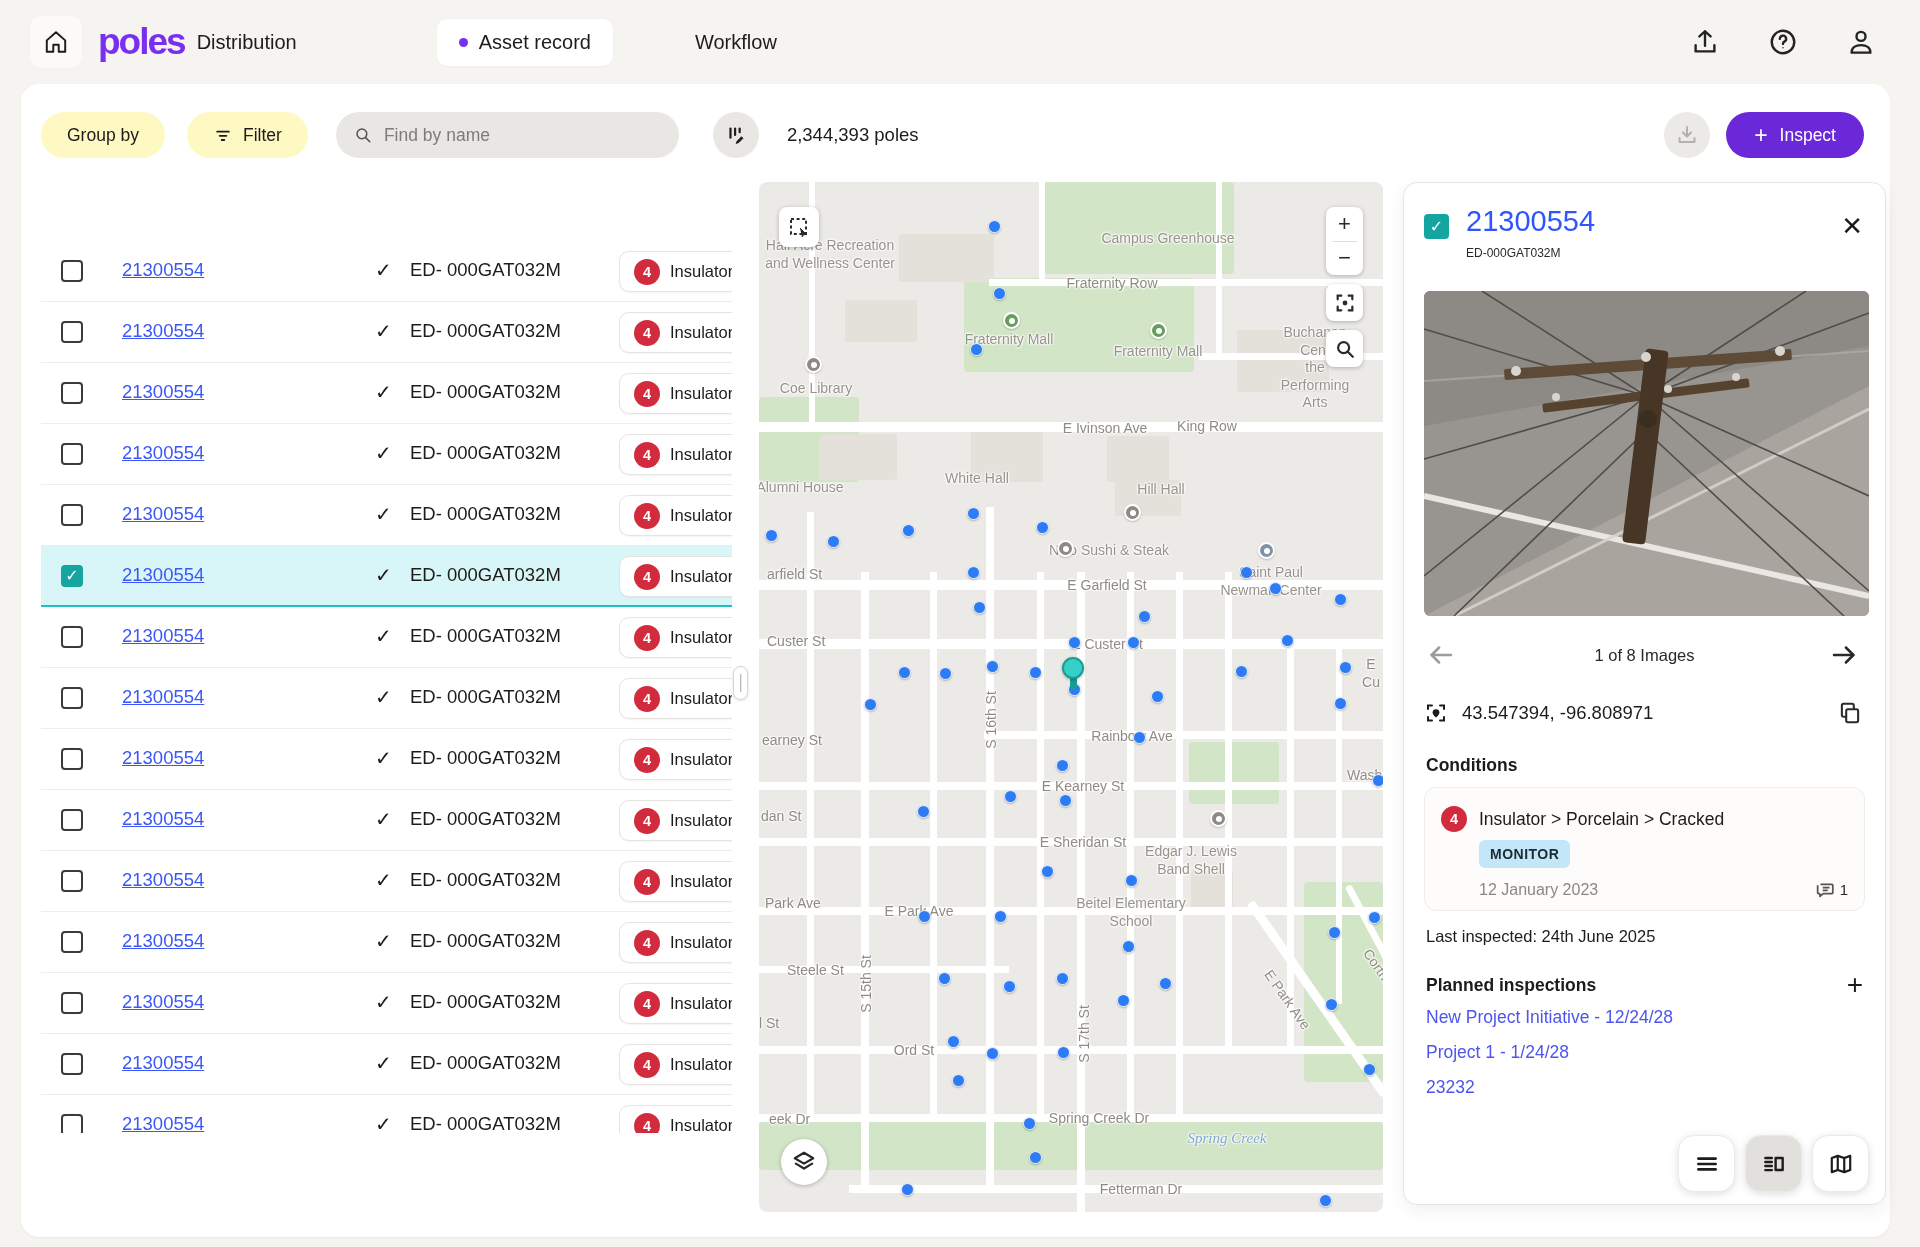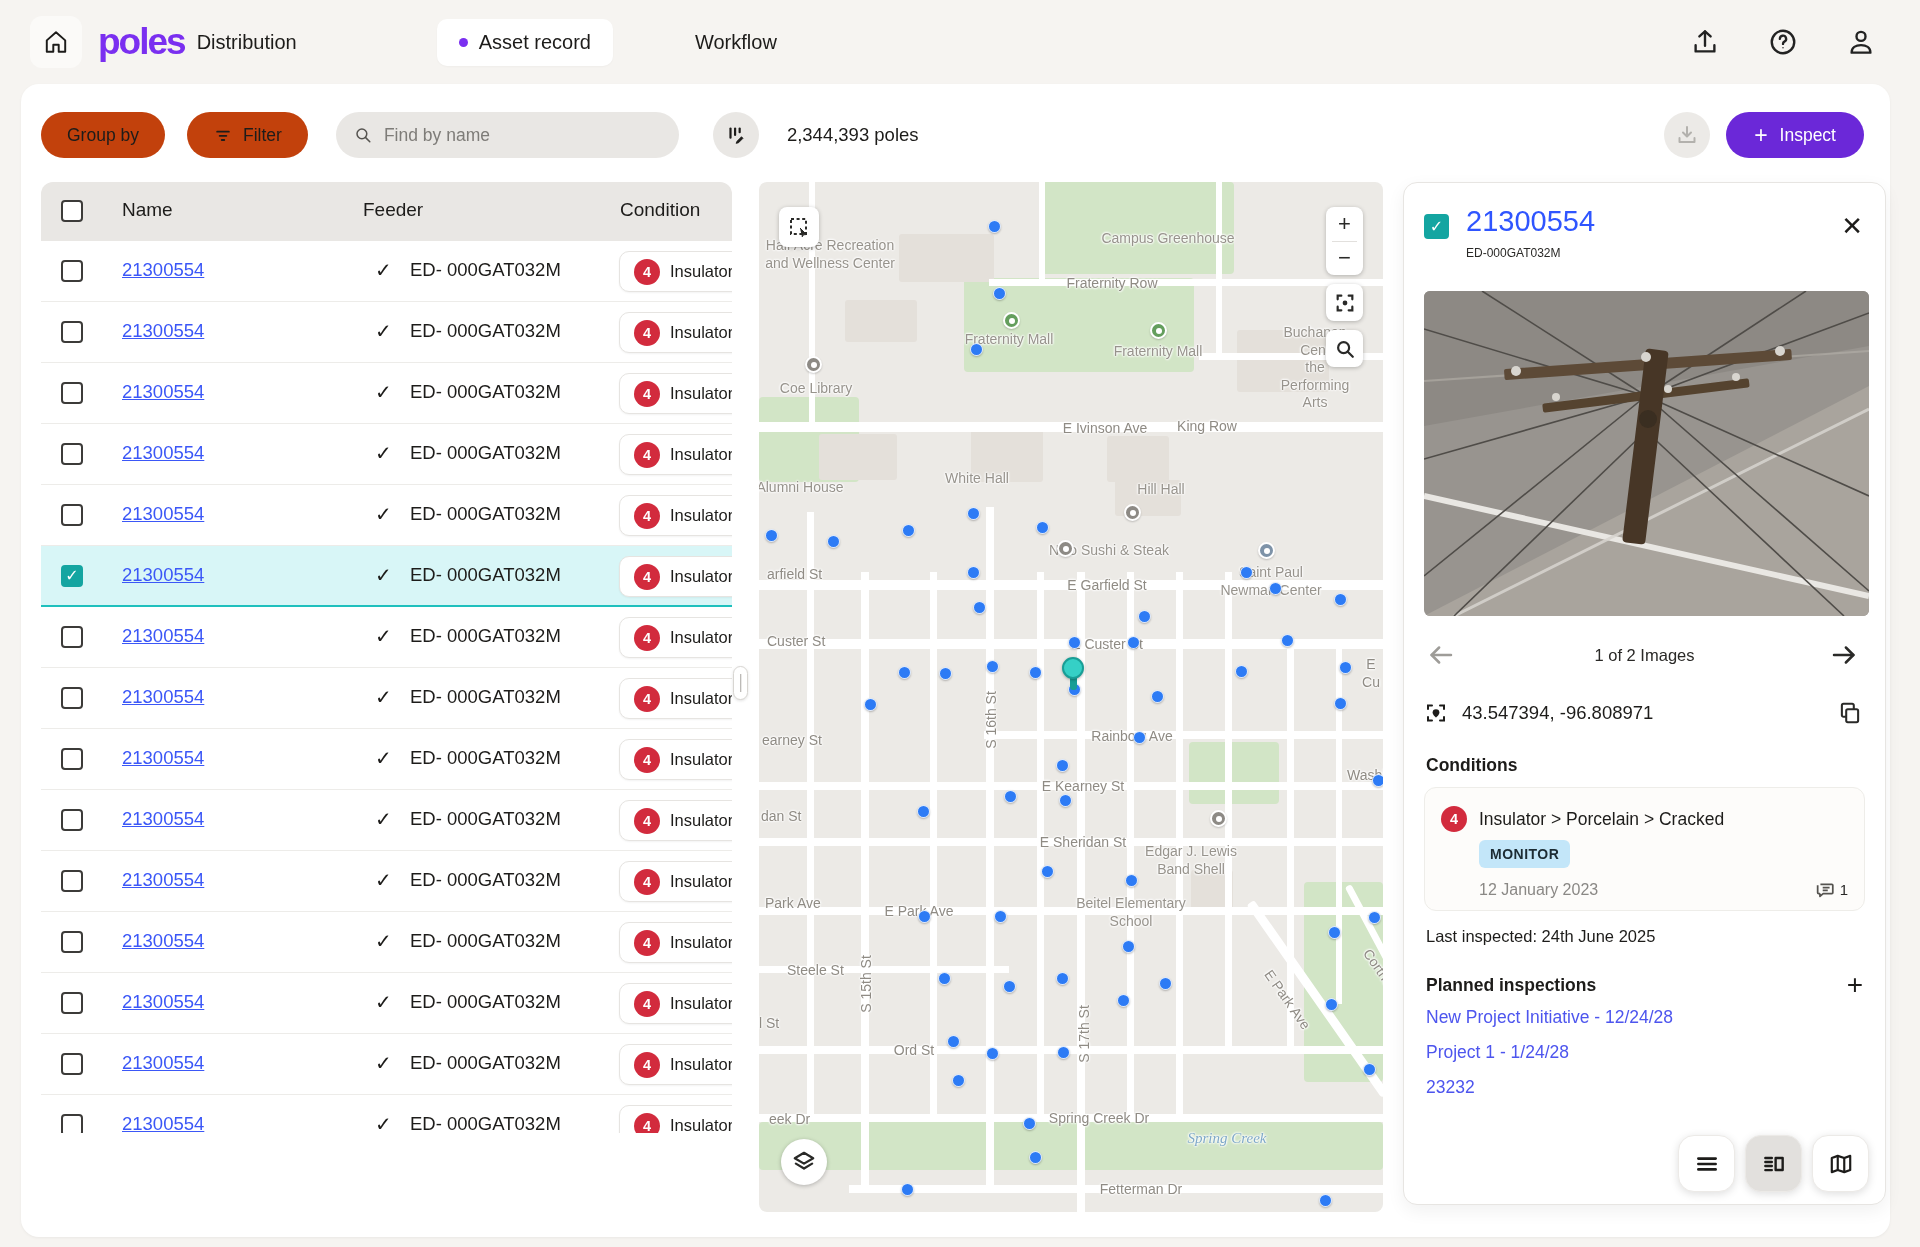--- a/index.html
+++ b/index.html
@@ -17,21 +17,21 @@
   .navtab.active { background:#ffffff; box-shadow:0 1px 2px rgba(0,0,0,.03); }
   .navtab .dot { width:9px; height:9px; border-radius:50%; background:#7a2ff0; }
   .nav-actions { margin-left:auto; display:flex; align-items:center; gap:48px; padding-right:14px; }
   .nav-icon { width:30px; height:30px; color:#222; cursor:pointer; }
 
   
   .card { position:absolute; left:21px; top:84px; width:1869px; height:1153px; background:#fff; border-radius:18px; box-shadow:0 1px 3px rgba(0,0,0,.05); }
 
   
   .toolbar { position:absolute; left:20px; right:26px; top:28px; height:46px; display:flex; align-items:center; }
-  .pill-btn { height:46px; border-radius:23px; background:#c2410c; border:none; font-size:17.5px; color:#1d1c1a; padding:0 26px; display:flex; align-items:center; gap:10px; cursor:pointer; font-family:inherit; }
+  .pill-btn { height:46px; border-radius:23px; background:#fef9c3; border:none; font-size:17.5px; color:#1d1c1a; padding:0 26px; display:flex; align-items:center; gap:10px; cursor:pointer; font-family:inherit; }
   .pill-btn + .pill-btn { margin-left:22px; }
   .searchbox { margin-left:28px; width:343px; height:46px; border-radius:23px; background:#e9e7e4; display:flex; align-items:center; padding:0 18px; gap:12px; }
   .searchbox input { border:none; background:transparent; outline:none; font-size:17.5px; font-family:inherit; color:#1d1c1a; width:100%; }
   .searchbox input::placeholder { color:#7e7c78; }
   .round-icon-btn { margin-left:34px; width:46px; height:46px; border-radius:50%; background:#e9e7e4; border:none; display:flex; align-items:center; justify-content:center; cursor:pointer; }
   .pole-count { margin-left:28px; font-size:18.5px; color:#1d1c1a; }
   .toolbar-spacer { flex:1; }
   .dl-btn { width:46px; height:46px; border-radius:50%; background:#eceae7; border:none; display:flex; align-items:center; justify-content:center; color:#b3b1ad; }
   .inspect-btn { margin-left:16px; height:46px; border-radius:23px; background:#6b28d8; color:#fff; border:none; font-size:17.5px; font-family:inherit; padding:0 28px; display:flex; align-items:center; gap:12px; cursor:pointer; }
   .inspect-btn .plus { font-size:23px; font-weight:400; line-height:1; }
@@ -205,26 +205,20 @@
           <path d="M4.5 15 V19 H19.5 V15"></path>
         </svg>
     </button>
     <button class="inspect-btn">
       <span class="plus">+</span>
       <span>Inspect</span>
     </button>
   </div>
 
   <section class="table-panel">
-    <div class="thead">
-      <span class="cb"></span>
-      <span style="left:81px">Name</span>
-      <span style="left:322px">Feeder</span>
-      <span style="left:579px">Condition</span>
-    </div>
     <div class="tbody" id="tbody">
         <div class="trow">
           <span class="cb"></span>
           <a class="plink">21300554</a>
           <span class="fcheck">✓</span>
           <span class="ftext">ED- 000GAT032M</span>
           <span class="cond-pill">
             <span class="sev-badge">4</span>
             <span class="ctext">Insulator</span>
           </span>
@@ -623,21 +617,21 @@
       </svg>
     </div>
 
     <div class="imgnav">
       <button class="arrow-btn prev">
         <svg width="30" height="30" viewBox="0 0 24 24" fill="none" stroke="currentColor" stroke-width="2" stroke-linecap="round" stroke-linejoin="round">
             <path d="M20 12 H4.5"></path>
             <path d="M10.5 6 L4.5 12 L10.5 18"></path>
           </svg>
       </button>
-      <span class="counter">1 of 2 Images</span>
+      <span class="counter">1 of 8 Images</span>
       <button class="arrow-btn next">
         <svg width="30" height="30" viewBox="0 0 24 24" fill="none" stroke="currentColor" stroke-width="2" stroke-linecap="round" stroke-linejoin="round">
             <path d="M4 12 H19.5"></path>
             <path d="M13.5 6 L19.5 12 L13.5 18"></path>
           </svg>
       </button>
     </div>
 
     <div class="coords-row">
       <svg class="loc-ico" viewBox="0 0 24 24" fill="none" stroke="currentColor" stroke-width="2" stroke-linecap="round">

